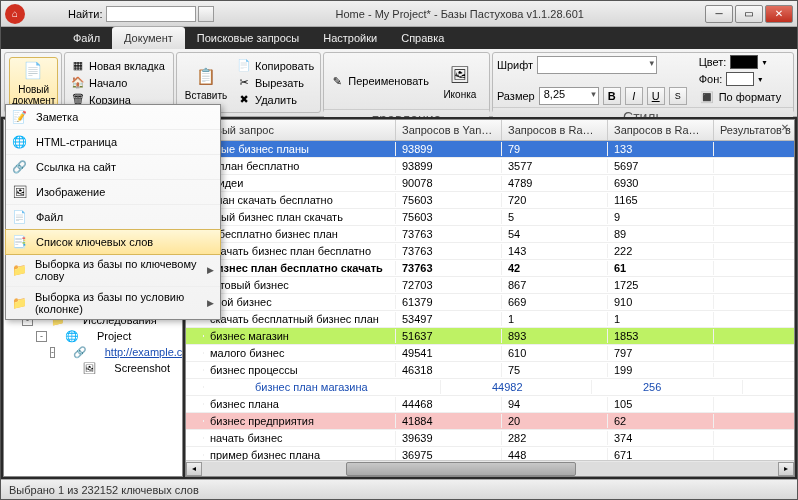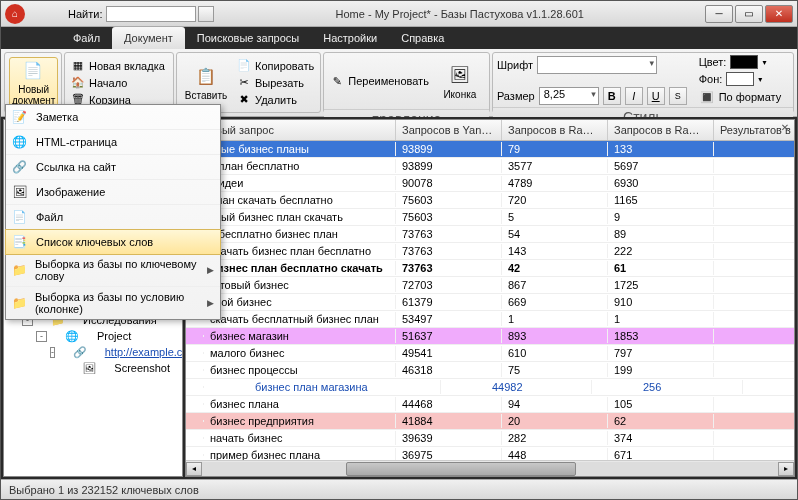--- a/index.html
+++ b/index.html
@@ -43,21 +43,21 @@
 .tree-label { color:#000; }
 .tree-label.link { color:#1a4db3; text-decoration:underline; }
 .grid-panel { flex:1; background:#fff; border:1px solid #888; margin-left:2px; display:flex; flex-direction:column; overflow:hidden; position:relative; }
 .grid-close { position:absolute; right:2px; top:2px; width:14px; height:14px; font-size:10px; text-align:center; color:#555; z-index:5; }
 .grid-head { display:flex; background:linear-gradient(#fafafa,#e6e6e6); border-bottom:1px solid #bbb; }
 .grid-head div { padding:4px 6px; border-right:1px solid #ccc; color:#333; overflow:hidden; white-space:nowrap; text-overflow:ellipsis; }
 .grid-body { flex:1; overflow:auto; }
 .grid-row { display:flex; border-bottom:1px solid #eee; height:17px; align-items:center; }
 .grid-row.sel { background:#3a76d6; color:#fff; }
 .grid-row.bold td, .grid-row.bold div { font-weight:bold; }
-.grid-row.green { background:#f0abfc; }
+.grid-row.green { background:#bef264; }
 .grid-row.red { background:#f8c4c4; }
 .grid-row.bluetxt { color:#1a4db3;gap:45px; }
 .grid-row div { padding:1px 6px; border-right:1px solid #f0f0f0; overflow:hidden; white-space:nowrap; }
 .c0 { width:18px; flex:none; }
 .c1 { width:192px; flex:none; }
 .c2,.c3,.c4 { width:106px; flex:none; text-align:left; }
 .c5 { width:138px; flex:none; text-align:right; }
 .statusbar { height:20px; background:linear-gradient(#f0f0f0,#d8d8d8); border-top:1px solid #aaa; padding:2px 8px; display:flex; align-items:center; color:#333; }
 .dropdown { position:absolute; left:5px; top:104px; width:216px; background:linear-gradient(#fcfcfc,#f2f2f2); border:1px solid #888; box-shadow:2px 2px 6px rgba(0,0,0,.3); z-index:100; }
 .dd-item { display:flex; align-items:center; padding:4px 6px; gap:8px; border-bottom:1px solid #eee; }

